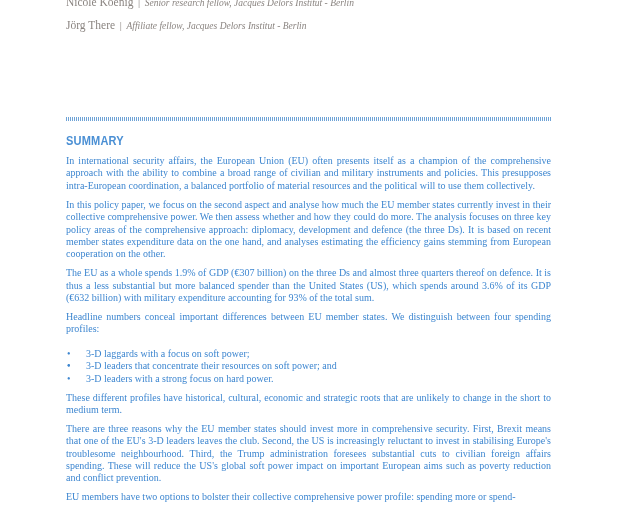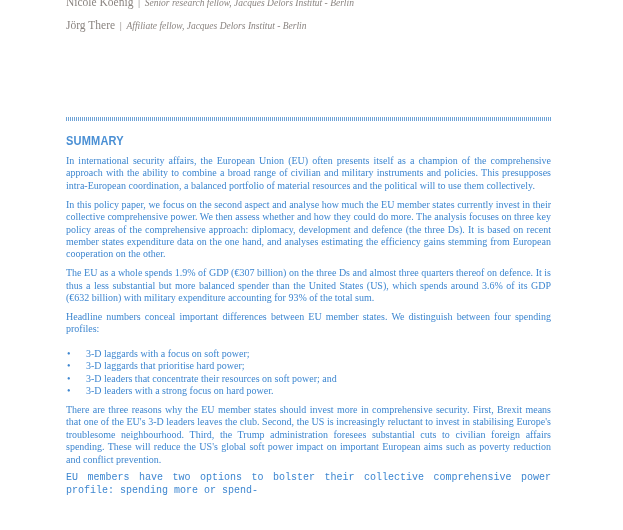--- a/index.html
+++ b/index.html
@@ -82,21 +82,20 @@
       position: relative;
       padding-left: 20px;
     }
     .body-text li .bullet {
       position: absolute;
       left: 1px;
       top: 0;
     }
     .body-text p.gap {
       margin-top: 4px;
-      font-family: Liberation Mono, monospace;
     }
   </style>
 </head>
 <body>
 
 <div class="authors">
   <div class="author-line">
     <span class="name">Nicole Koenig</span>
     <span class="sep">|</span>
     <span class="role">Senior research fellow, Jacques Delors Institut - Berlin</span>
@@ -117,26 +116,26 @@
   <p>In this policy paper, we focus on the second aspect and analyse how much the EU member states currently invest in their collective comprehensive power. We then assess whether and how they could do more. The analysis focuses on three key policy areas of the comprehensive approach: diplomacy, development and defence (the three Ds). It is based on recent member states expenditure data on the one hand, and analyses estimating the efficiency gains stemming from European cooperation on the other.</p>
   <p>The EU as a whole spends 1.9% of GDP (€307 billion) on the three Ds and almost three quarters thereof on defence. It is thus a less substantial but more balanced spender than the United States (US), which spends around 3.6% of its GDP (€632 billion) with military expenditure accounting for 93% of the total sum.</p>
   <p style="margin-bottom:12px;">Headline numbers conceal important differences between EU member states. We distinguish between four spending profiles:</p>
   <ul>
     <li>
       <span class="bullet">•</span>
       <span>3-D laggards with a focus on soft power;</span>
     </li>
     <li>
       <span class="bullet">•</span>
-      <span>3-D laggards that prioritise hard power;</span>
     </li>
     <li>
       <span class="bullet">•</span>
       <span>3-D leaders that concentrate their resources on soft power; and</span>
     </li>
     <li>
       <span class="bullet">•</span>
       <span>3-D leaders with a strong focus on hard power.</span>
     </li>
   </ul>
+  <p>These different profiles have historical, cultural, economic and strategic roots that are unlikely to change in the short to medium term.</p>
   <p>There are three reasons why the EU member states should invest more in comprehensive security. First, Brexit means that one of the EU's 3-D leaders leaves the club. Second, the US is increasingly reluctant to invest in stabilising Europe's troublesome neighbourhood. Third, the Trump administration foresees substantial cuts to civilian foreign affairs spending. These will reduce the US's global soft power impact on important European aims such as poverty reduction and conflict prevention.</p>
   <p class="gap">EU members have two options to bolster their collective comprehensive power profile: spending more or spend-</p>
 </div>
 
 </body></html>

